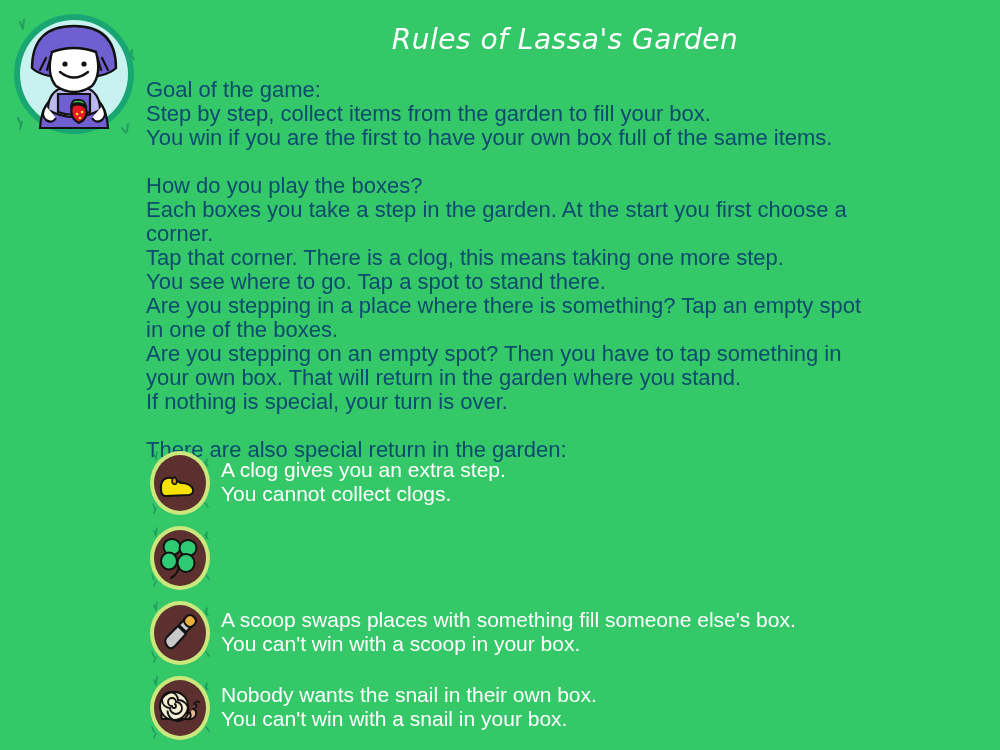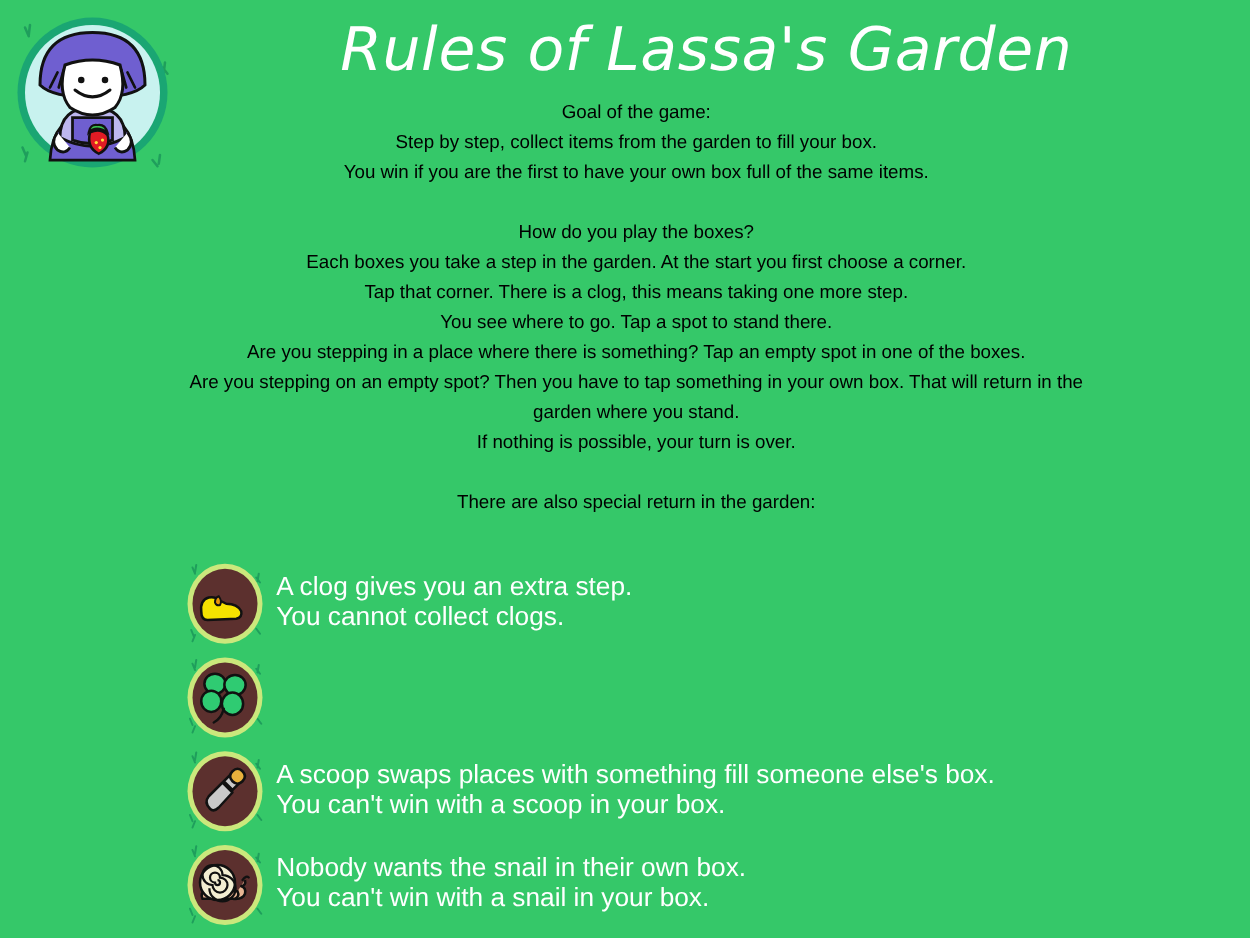--- a/index.html
+++ b/index.html
@@ -25,39 +25,38 @@
   }
 
   
   #title {
     position: absolute;
     left: 145px;
     top: 14px;
     width: 840px;
     text-align: center;
     color: #ffffff;
-    font-size: 48px;
+    font-size: 28px;
     line-height: 52px;
     font-style: italic;
     font-weight: normal;
     font-family: "DejaVu Sans", sans-serif;
     letter-spacing: 0.5px;
     white-space: nowrap;
   }
 
   
   #content {
     position: absolute;
     left: 146px;
     top: 78px;
     width: 726px;
-    color: #000000;
-    font-size: 15px;
+    color: #0c4a6e;
+    font-size: 22px;
     line-height: 24px;
-    text-align: center;
   }
   .para { margin: 0 0 24px 0; }
   .para:last-child { margin-bottom: 0; }
   .line { display: block; }
 
   
   #items {
     position: absolute;
     left: 148px;
     top: 445px;
@@ -139,21 +138,21 @@
     <span class="line">Step by step, collect items from the garden to fill your box.</span>
     <span class="line">You win if you are the first to have your own box full of the same items.</span>
   </div>
   <div class="para">
     <span class="line">How do you play the boxes?</span>
     <span class="line">Each boxes you take a step in the garden. At the start you first choose a corner.</span>
     <span class="line">Tap that corner. There is a clog, this means taking one more step.</span>
     <span class="line">You see where to go. Tap a spot to stand there.</span>
     <span class="line">Are you stepping in a place where there is something? Tap an empty spot in one of the boxes.</span>
     <span class="line">Are you stepping on an empty spot? Then you have to tap something in your own box. That will return in the garden where you stand.</span>
-    <span class="line">If nothing is possible, your turn is over.</span>
+    <span class="line">If nothing is special, your turn is over.</span>
   </div>
   <div class="para">
     <span class="line">There are also special return in the garden:</span>
   </div>
 </div>
 
 <div id="items">
 
   <div class="item-row">
     <div class="item-badge">

